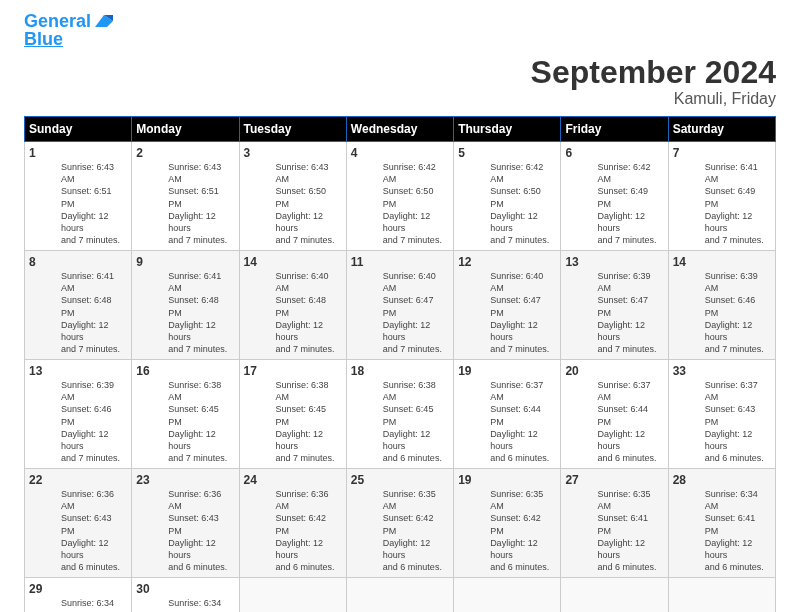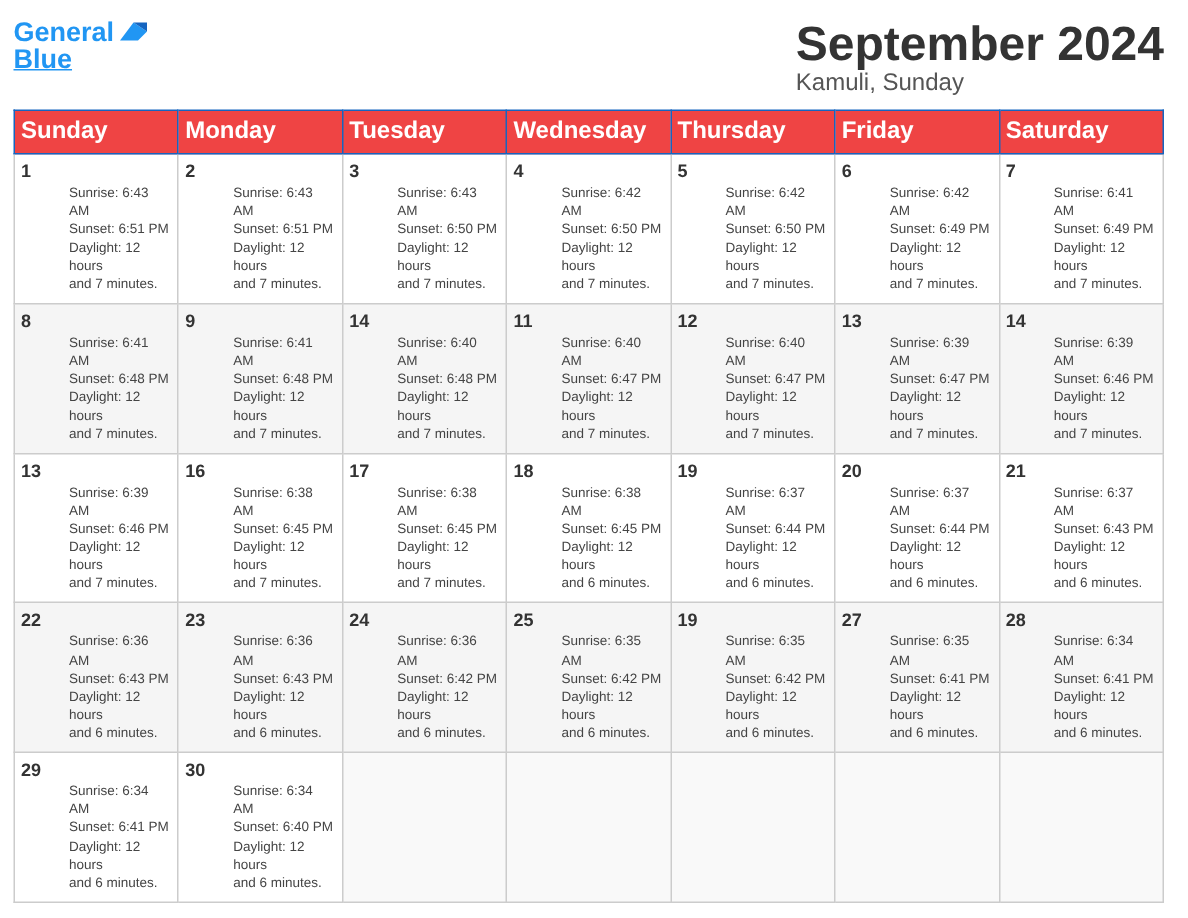--- a/index.html
+++ b/index.html
@@ -6,21 +6,21 @@
     body {
       font-family: Arial, sans-serif;
       background: #fff;
       width: 792px;
       height: 612px;
       overflow: hidden;
     }
     .page {
       width: 792px;
       height: 612px;
-      padding: 12px 16px 10px 9px;
+      padding: 12px 16px 10px 24px;
       display: flex;
       flex-direction: column;
     }
     .header {
       display: flex;
       justify-content: space-between;
       align-items: flex-start;
       margin-bottom: 8px;
     }
     .logo {
@@ -29,20 +29,22 @@
       align-items: flex-start;
     }
     .logo-text {
       font-size: 18px;
       font-weight: bold;
       color: #333;
       line-height: 1.1;
     }
     .logo-text span { color: #2196F3; }
     .title-block {
+      text-align: right;
+      margin-top: 43px;
     }
     .title-block h1 {
       font-size: 32px;
       font-weight: bold;
       color: #333;
       line-height: 1.1;
     }
     .title-block h2 {
       font-size: 16px;
       font-weight: normal;
@@ -50,25 +52,25 @@
     }
     .calendar {
       flex: 1;
       border: 1px solid #ccc;
       border-collapse: collapse;
       width: 100%;
       table-layout: fixed;
       font-size: 9.5px;
     }
     .calendar th {
-      background: #ef4444;
+      background: #000000;
       color: #fff;
       padding: 5px 4px;
       text-align: left;
-      font-size: 16px;
+      font-size: 12px;
       font-weight: bold;
       border: 1px solid #1565C0;
     }
     .calendar td {
       border: 1px solid #ccc;
       padding: 4px 4px 4px 4px;
       vertical-align: top;
       background: #fff;
       height: 78px;
     }
@@ -107,21 +109,21 @@
         </span>
         <svg width="22" height="16" viewBox="0 0 22 16" style="margin-left:2px;margin-top:-2px;">
           <polygon points="2,14 11,2 20,8 14,14" fill="#2196F3"></polygon>
           <polygon points="11,2 20,8 20,2" fill="#1565C0"></polygon>
         </svg>
       </div>
       <span class="logo-text" style="color:#2196F3;font-size:18px;font-weight:bold;margin-top:-2px;text-decoration:underline;">Blue</span>
     </div>
     <div class="title-block">
       <h1>September 2024</h1>
-      <h2>Kamuli, Sunday</h2>
+      <h2>Kamuli, Friday</h2>
     </div>
   </div>
 
   <table class="calendar">
     <thead>
       <tr>
         <th>Sunday</th>
         <th>Monday</th>
         <th>Tuesday</th>
         <th>Wednesday</th>
@@ -210,21 +212,21 @@
           </td>
           <td>
             <span class="day-num">19</span>
             <div class="day-info">Sunrise: 6:37 AM<br>Sunset: 6:44 PM<br>Daylight: 12 hours<br>and 6 minutes.</div>
           </td>
           <td>
             <span class="day-num">20</span>
             <div class="day-info">Sunrise: 6:37 AM<br>Sunset: 6:44 PM<br>Daylight: 12 hours<br>and 6 minutes.</div>
           </td>
           <td>
-            <span class="day-num">21</span>
+            <span class="day-num">33</span>
             <div class="day-info">Sunrise: 6:37 AM<br>Sunset: 6:43 PM<br>Daylight: 12 hours<br>and 6 minutes.</div>
           </td>
         </tr>
         <tr>
           <td>
             <span class="day-num">22</span>
             <div class="day-info">Sunrise: 6:36 AM<br>Sunset: 6:43 PM<br>Daylight: 12 hours<br>and 6 minutes.</div>
           </td>
           <td>
             <span class="day-num">23</span>

